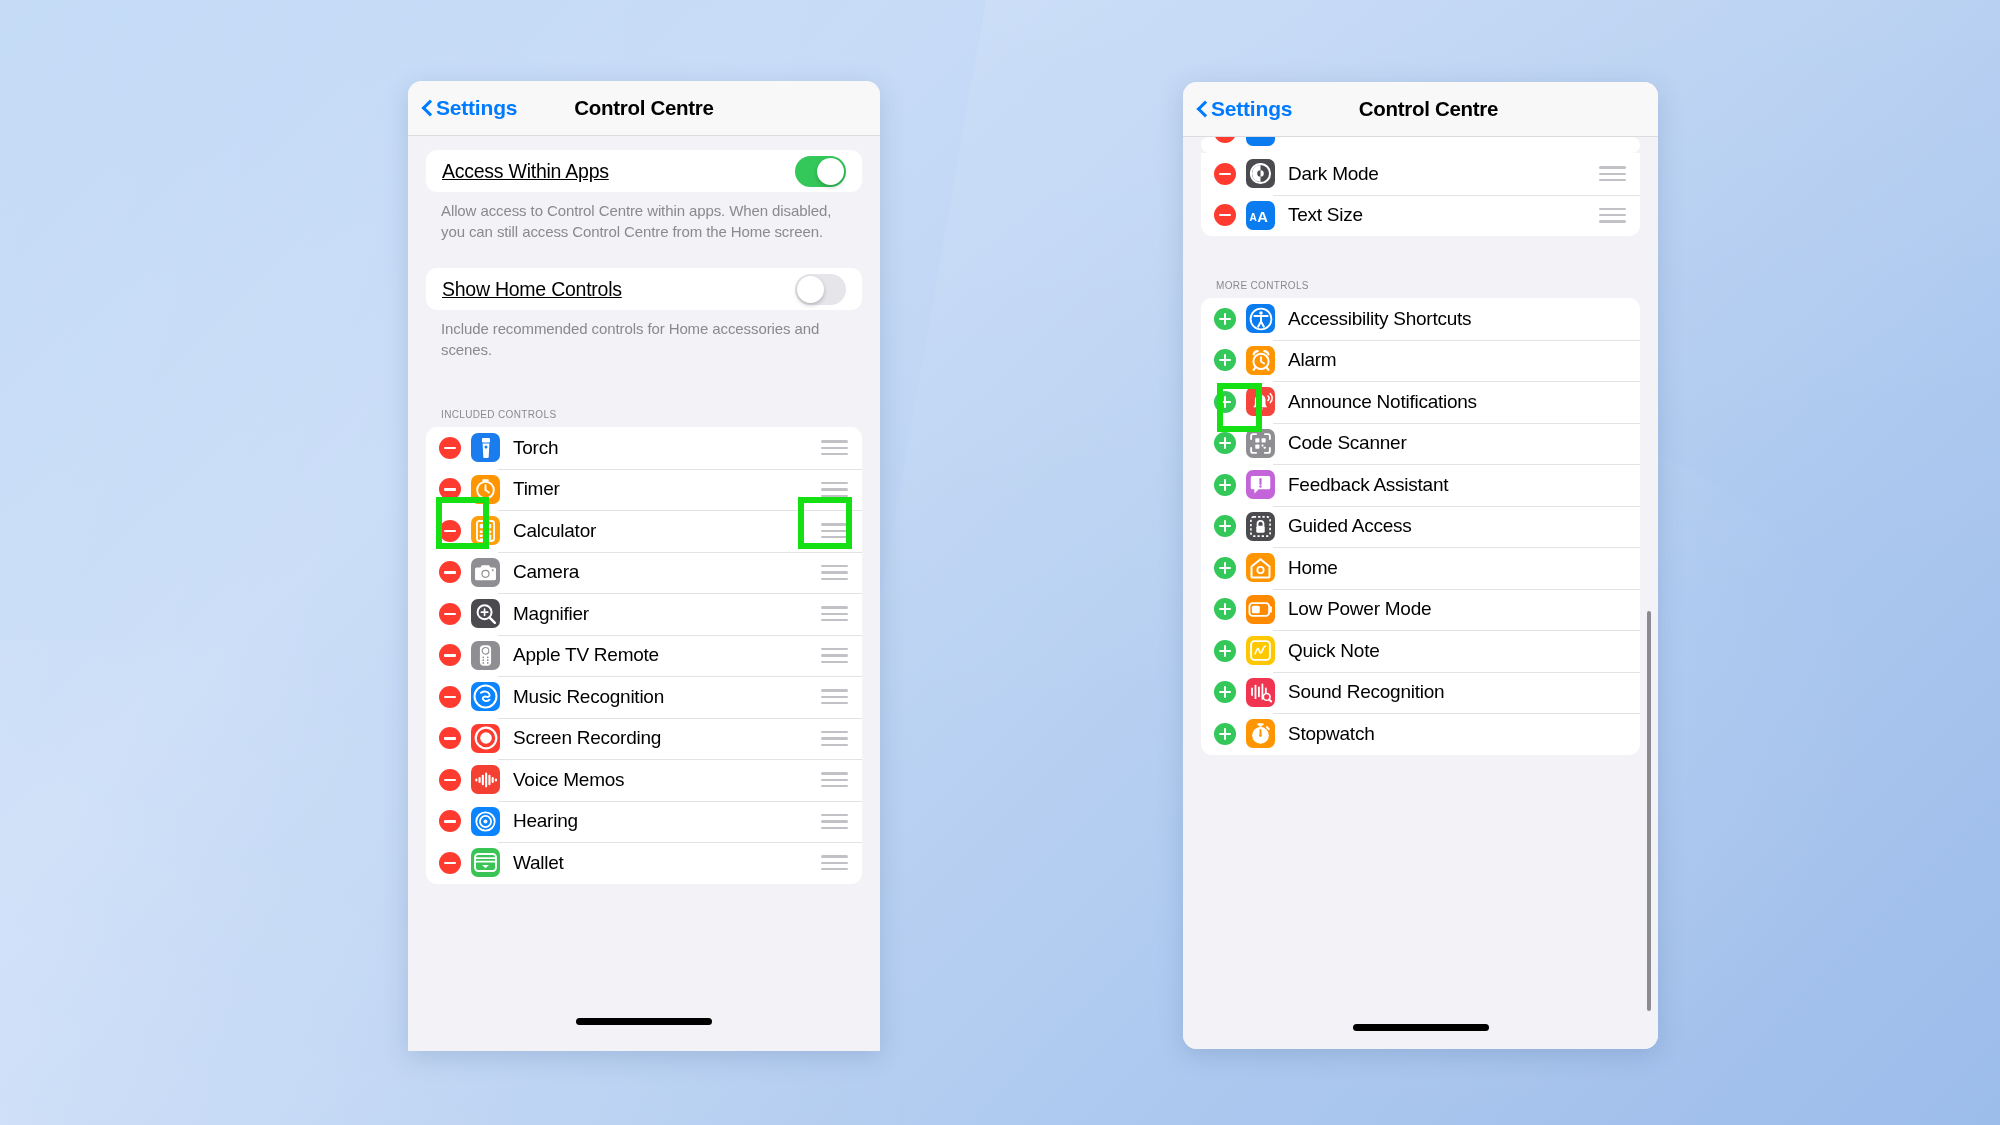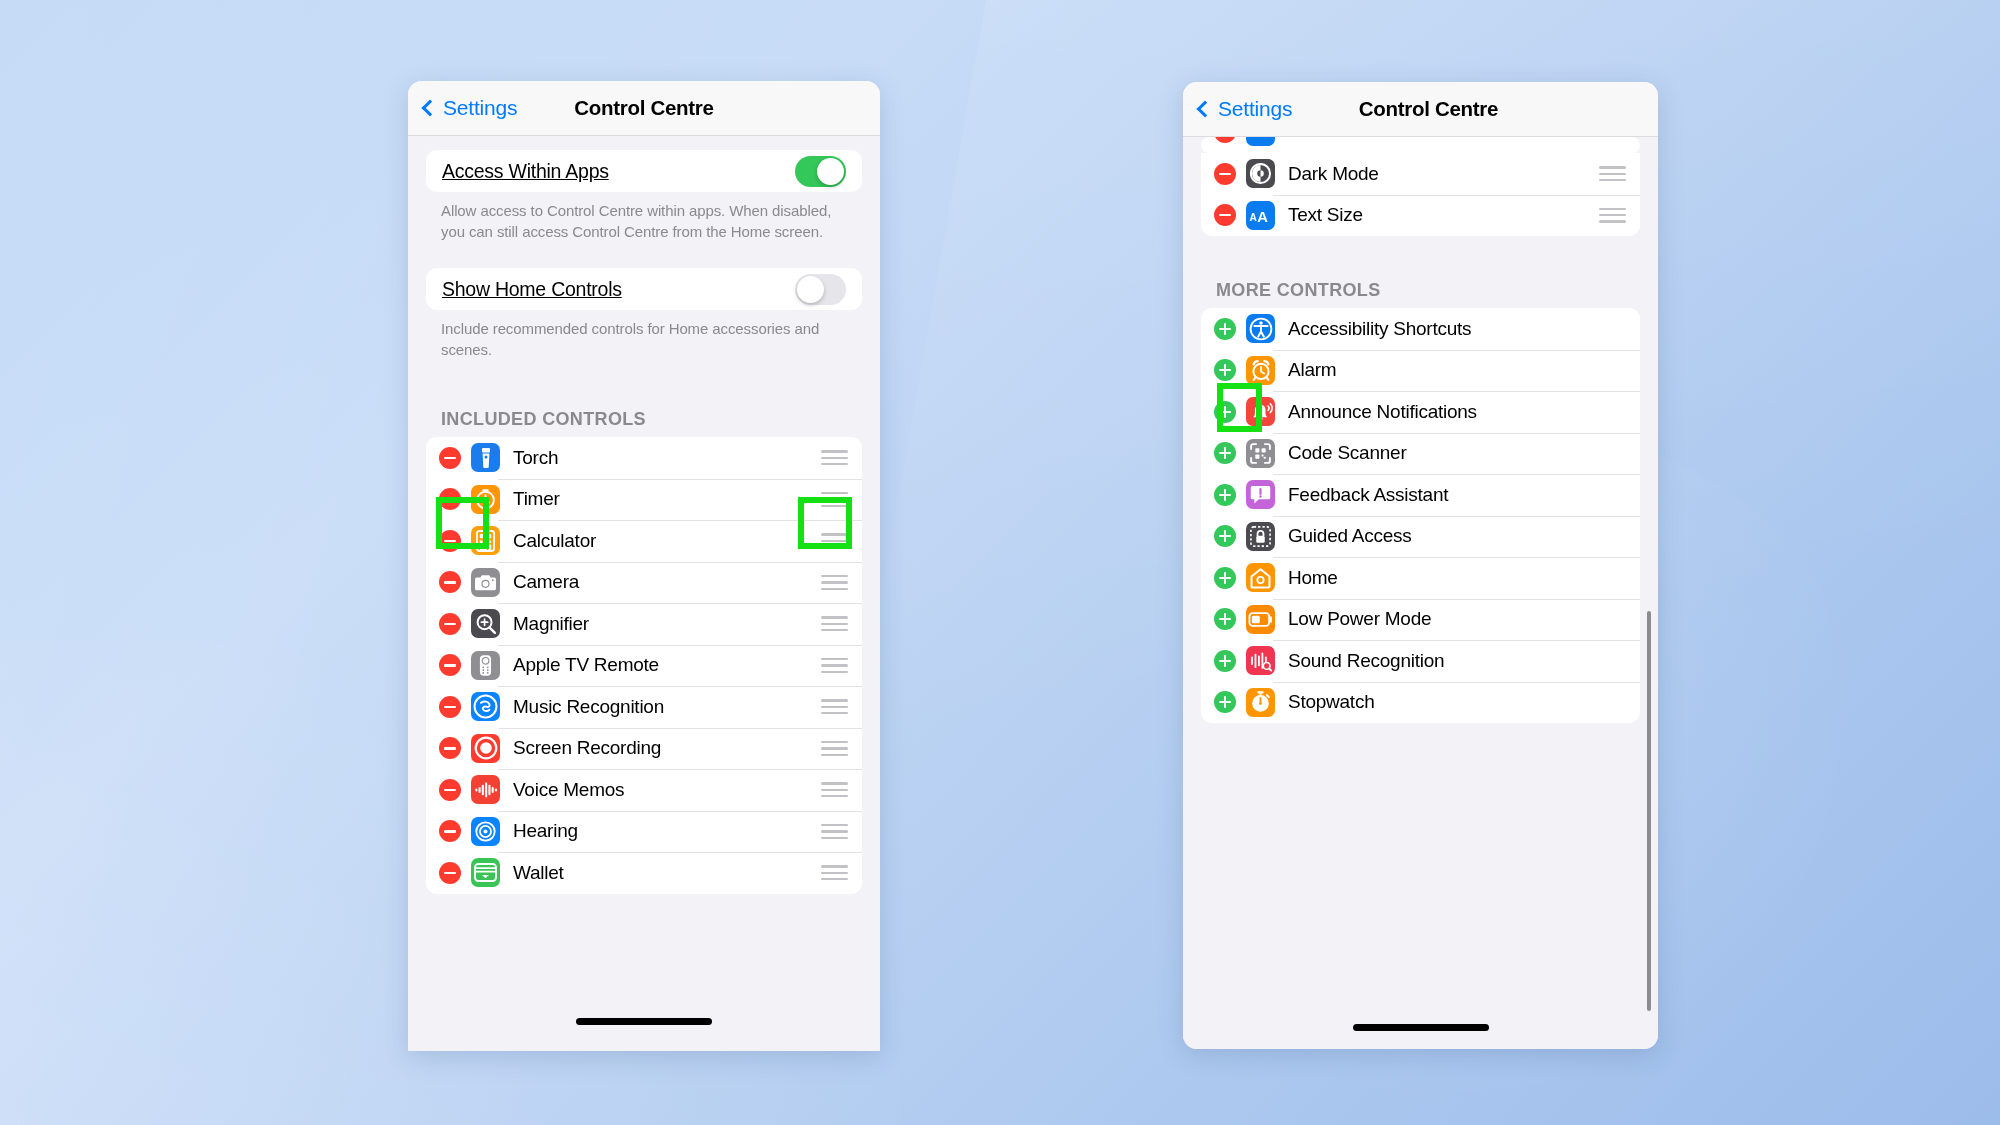--- a/index.html
+++ b/index.html
@@ -43,25 +43,26 @@
 
   .navbar {
     position: relative;
     height: 55px;
     background: #f8f8f9;
     border-bottom: 1px solid #dcdce0;
     display: flex;
     align-items: center;
   }
   .nav-back {
-    display: flex; align-items: center; gap: 7px;
+    display: flex; align-items: center; 
     margin-left: 16px;
     color: #007aff;
     font-size: 21px;
     letter-spacing: -0.2px;
+    font-weight: bold;
   }
   .chev {
     display: inline-block;
     width: 12px; height: 12px;
     border-left: 3.2px solid #007aff;
     border-bottom: 3.2px solid #007aff;
     transform: rotate(45deg);
     margin-bottom: 1px;
   }
   .nav-title {
@@ -114,25 +115,24 @@
   .switch.off .knob { left: 2px; }
 
   .footnote {
     font-size: 15px;
     line-height: 1.37;
     color: #8a8a8e;
     margin: 9px 34px 0 33px;
     letter-spacing: -0.1px;
   }
   .section-head {
-    font-size: 18px;
+    font-size: 10px;
     color: #8a8a8e;
     letter-spacing: 0.35px;
     margin: 0 0 7px 33px;
-    font-weight: bold;
   }
 
   
   .ctl-card {
     background: #fff;
     border-radius: 11px;
     margin: 0 18px;
     overflow: hidden;
   }
   .ctl-row {
@@ -619,20 +619,30 @@
             <svg width="25" height="15" viewBox="0 0 26 16">
               <rect x="1.2" y="1.2" width="21" height="13.6" rx="3.4" fill="none" stroke="#fff" stroke-width="2"></rect>
               <rect x="3.8" y="4" width="8.4" height="8" rx="1.6" fill="#fff"></rect>
               <path d="M24 5.6v4.8" stroke="#fff" stroke-width="2.2" stroke-linecap="round"></path>
             </svg>
           </div>
           <div class="ctl-label">Low Power Mode</div>
         </div>
         <div class="ctl-row">
           <div class="badge plus"></div>
+          <div class="appicon" style="background: rgb(253, 200, 0);">
+            <svg width="23" height="23" viewBox="0 0 24 24">
+              <rect x="2.2" y="2.2" width="19.6" height="19.6" rx="3.4" fill="none" stroke="#fff" stroke-width="2"></rect>
+              <path d="M6.4 15.4c1.4-4.2 2.4-5.4 3.1-5.4.8 0 .9 1.4 1.4 3 .3 1 .7 1.6 1.2 1.6.8 0 1.6-1.9 2.6-4.3 1-2.3 1.6-3 2.6-3" fill="none" stroke="#fff" stroke-width="1.7" stroke-linecap="round" stroke-linejoin="round"></path>
+            </svg>
+          </div>
+          <div class="ctl-label">Quick Note</div>
+        </div>
+        <div class="ctl-row">
+          <div class="badge plus"></div>
           <div class="appicon" style="background: rgb(241, 52, 79);">
             <svg width="24" height="22" viewBox="0 0 25 22">
               <g fill="#fff">
                 <rect x="2.2" y="6.4" width="1.9" height="8.8" rx="0.95"></rect>
                 <rect x="5.8" y="3.4" width="1.9" height="15" rx="0.95"></rect>
                 <rect x="9.4" y="5.4" width="1.9" height="11" rx="0.95"></rect>
                 <rect x="13" y="2.2" width="1.9" height="17" rx="0.95"></rect>
                 <rect x="16.6" y="6.4" width="1.9" height="6" rx="0.95"></rect>
               </g>
               <circle cx="18.4" cy="16.1" r="3.5" fill="none" stroke="#fff" stroke-width="1.7"></circle>

